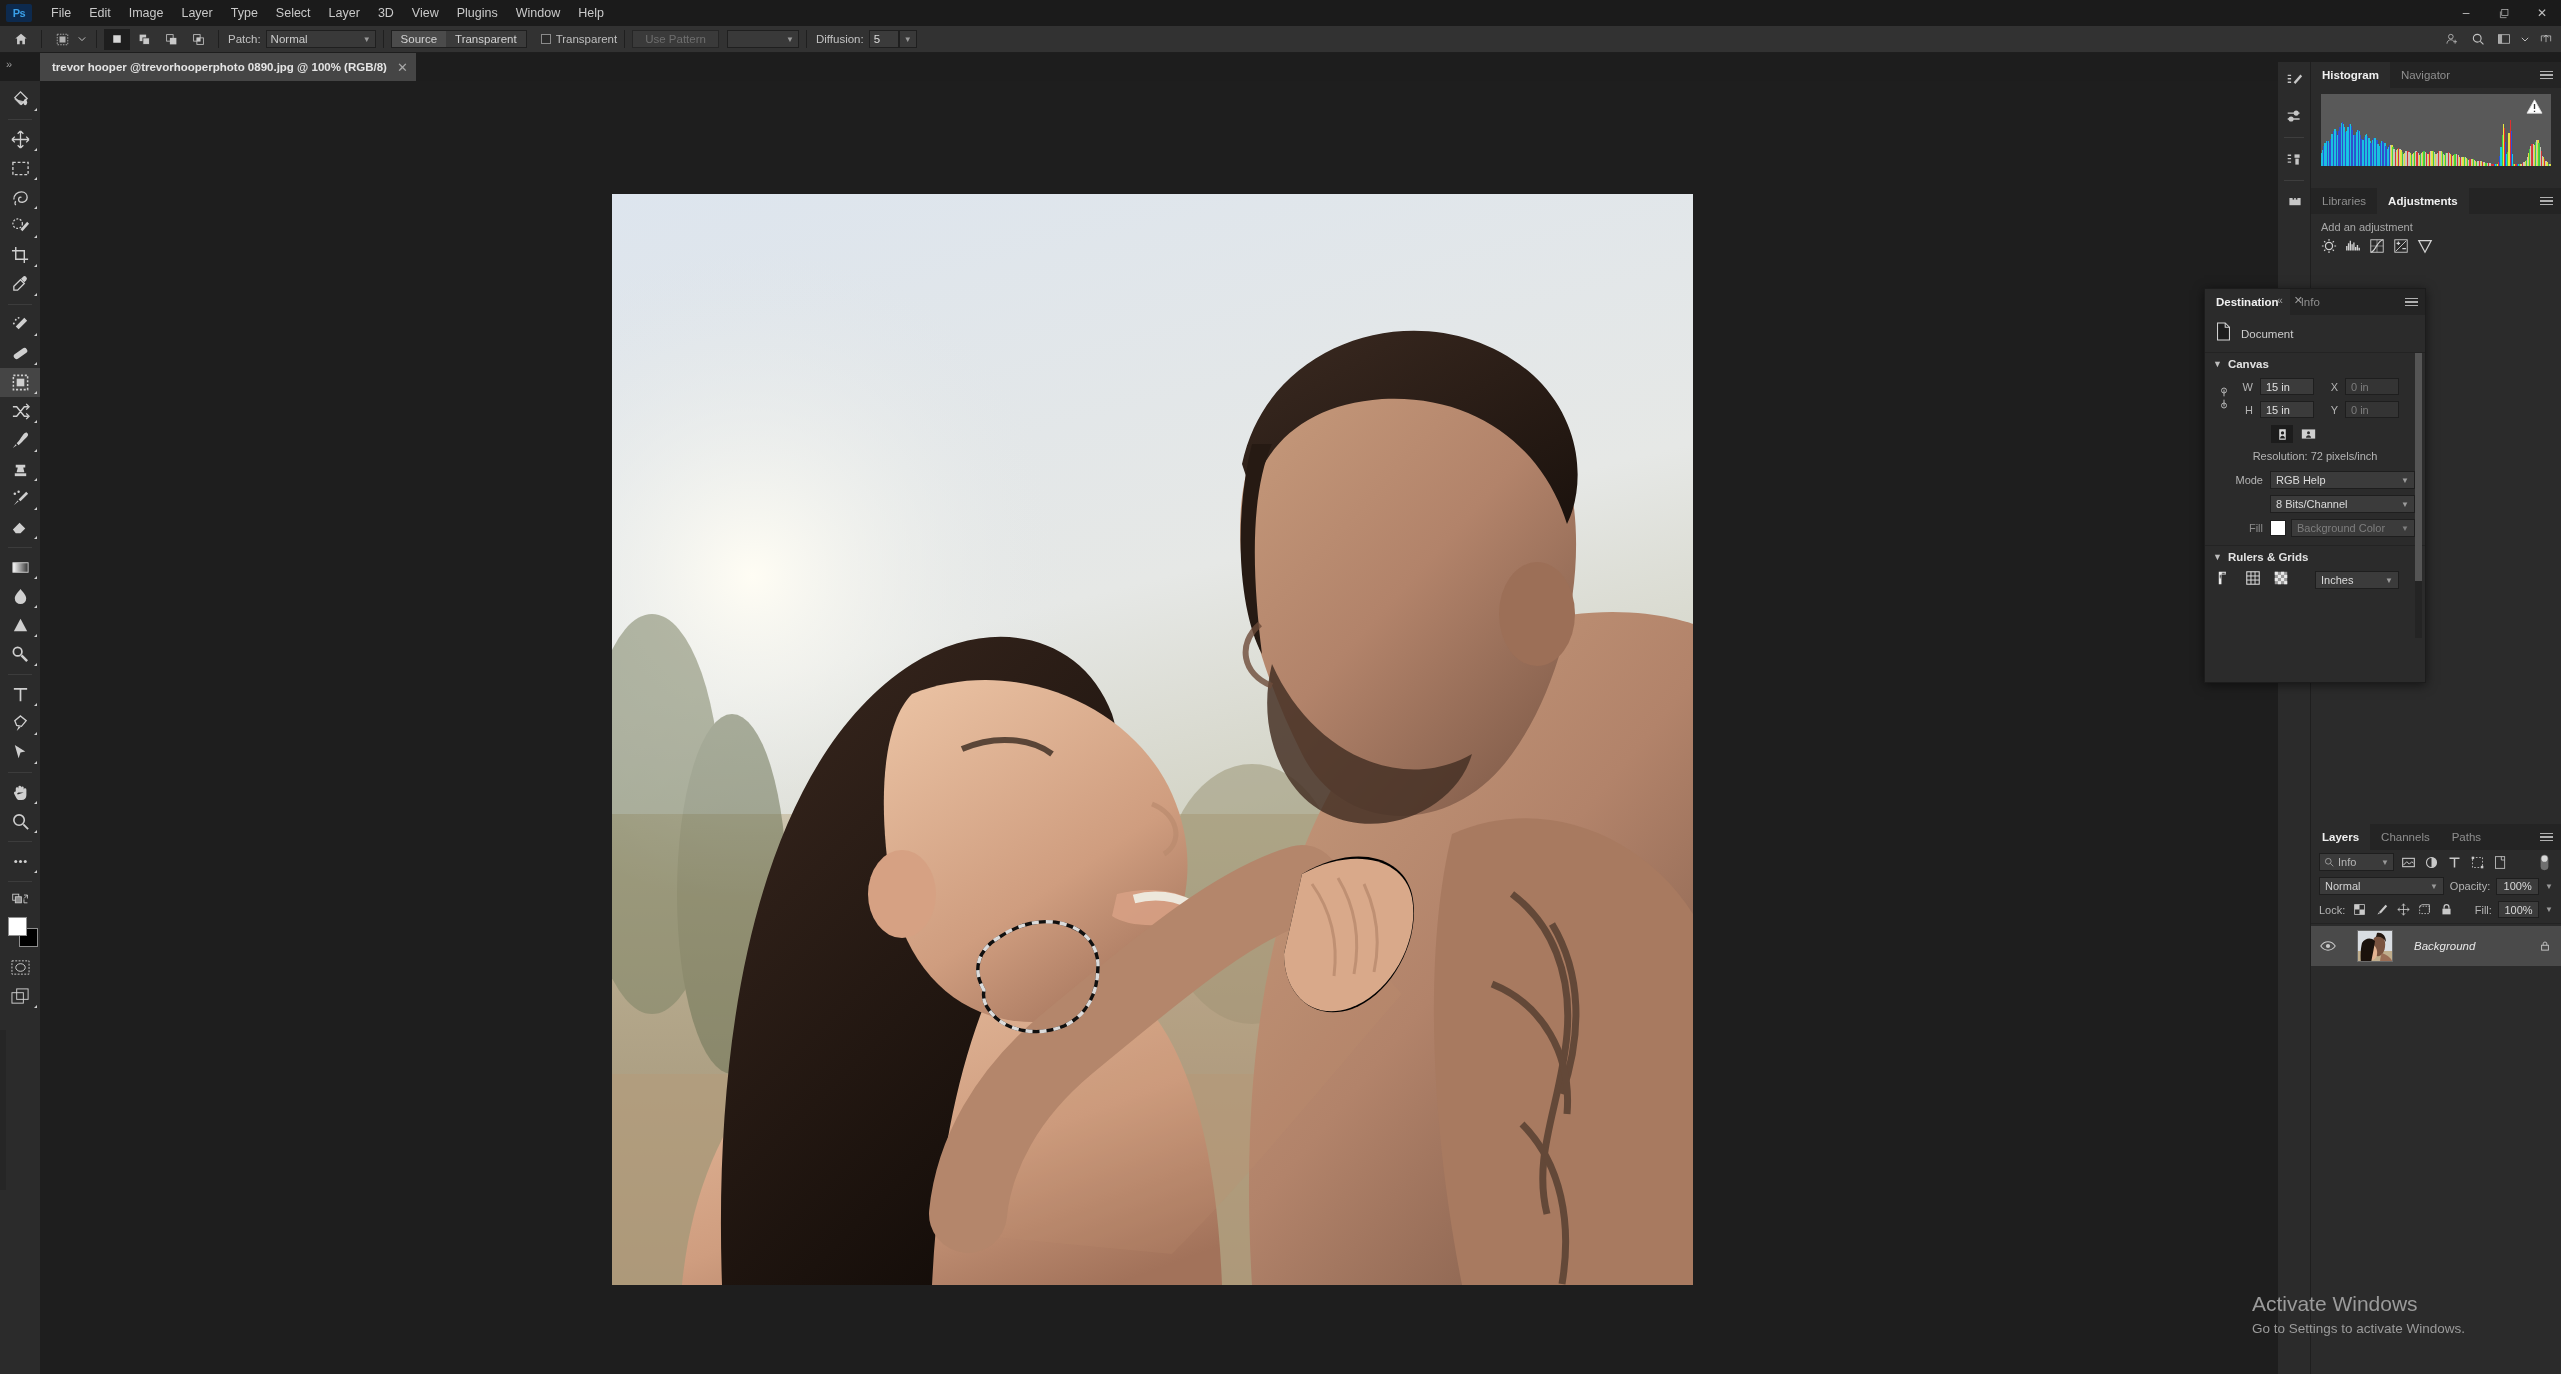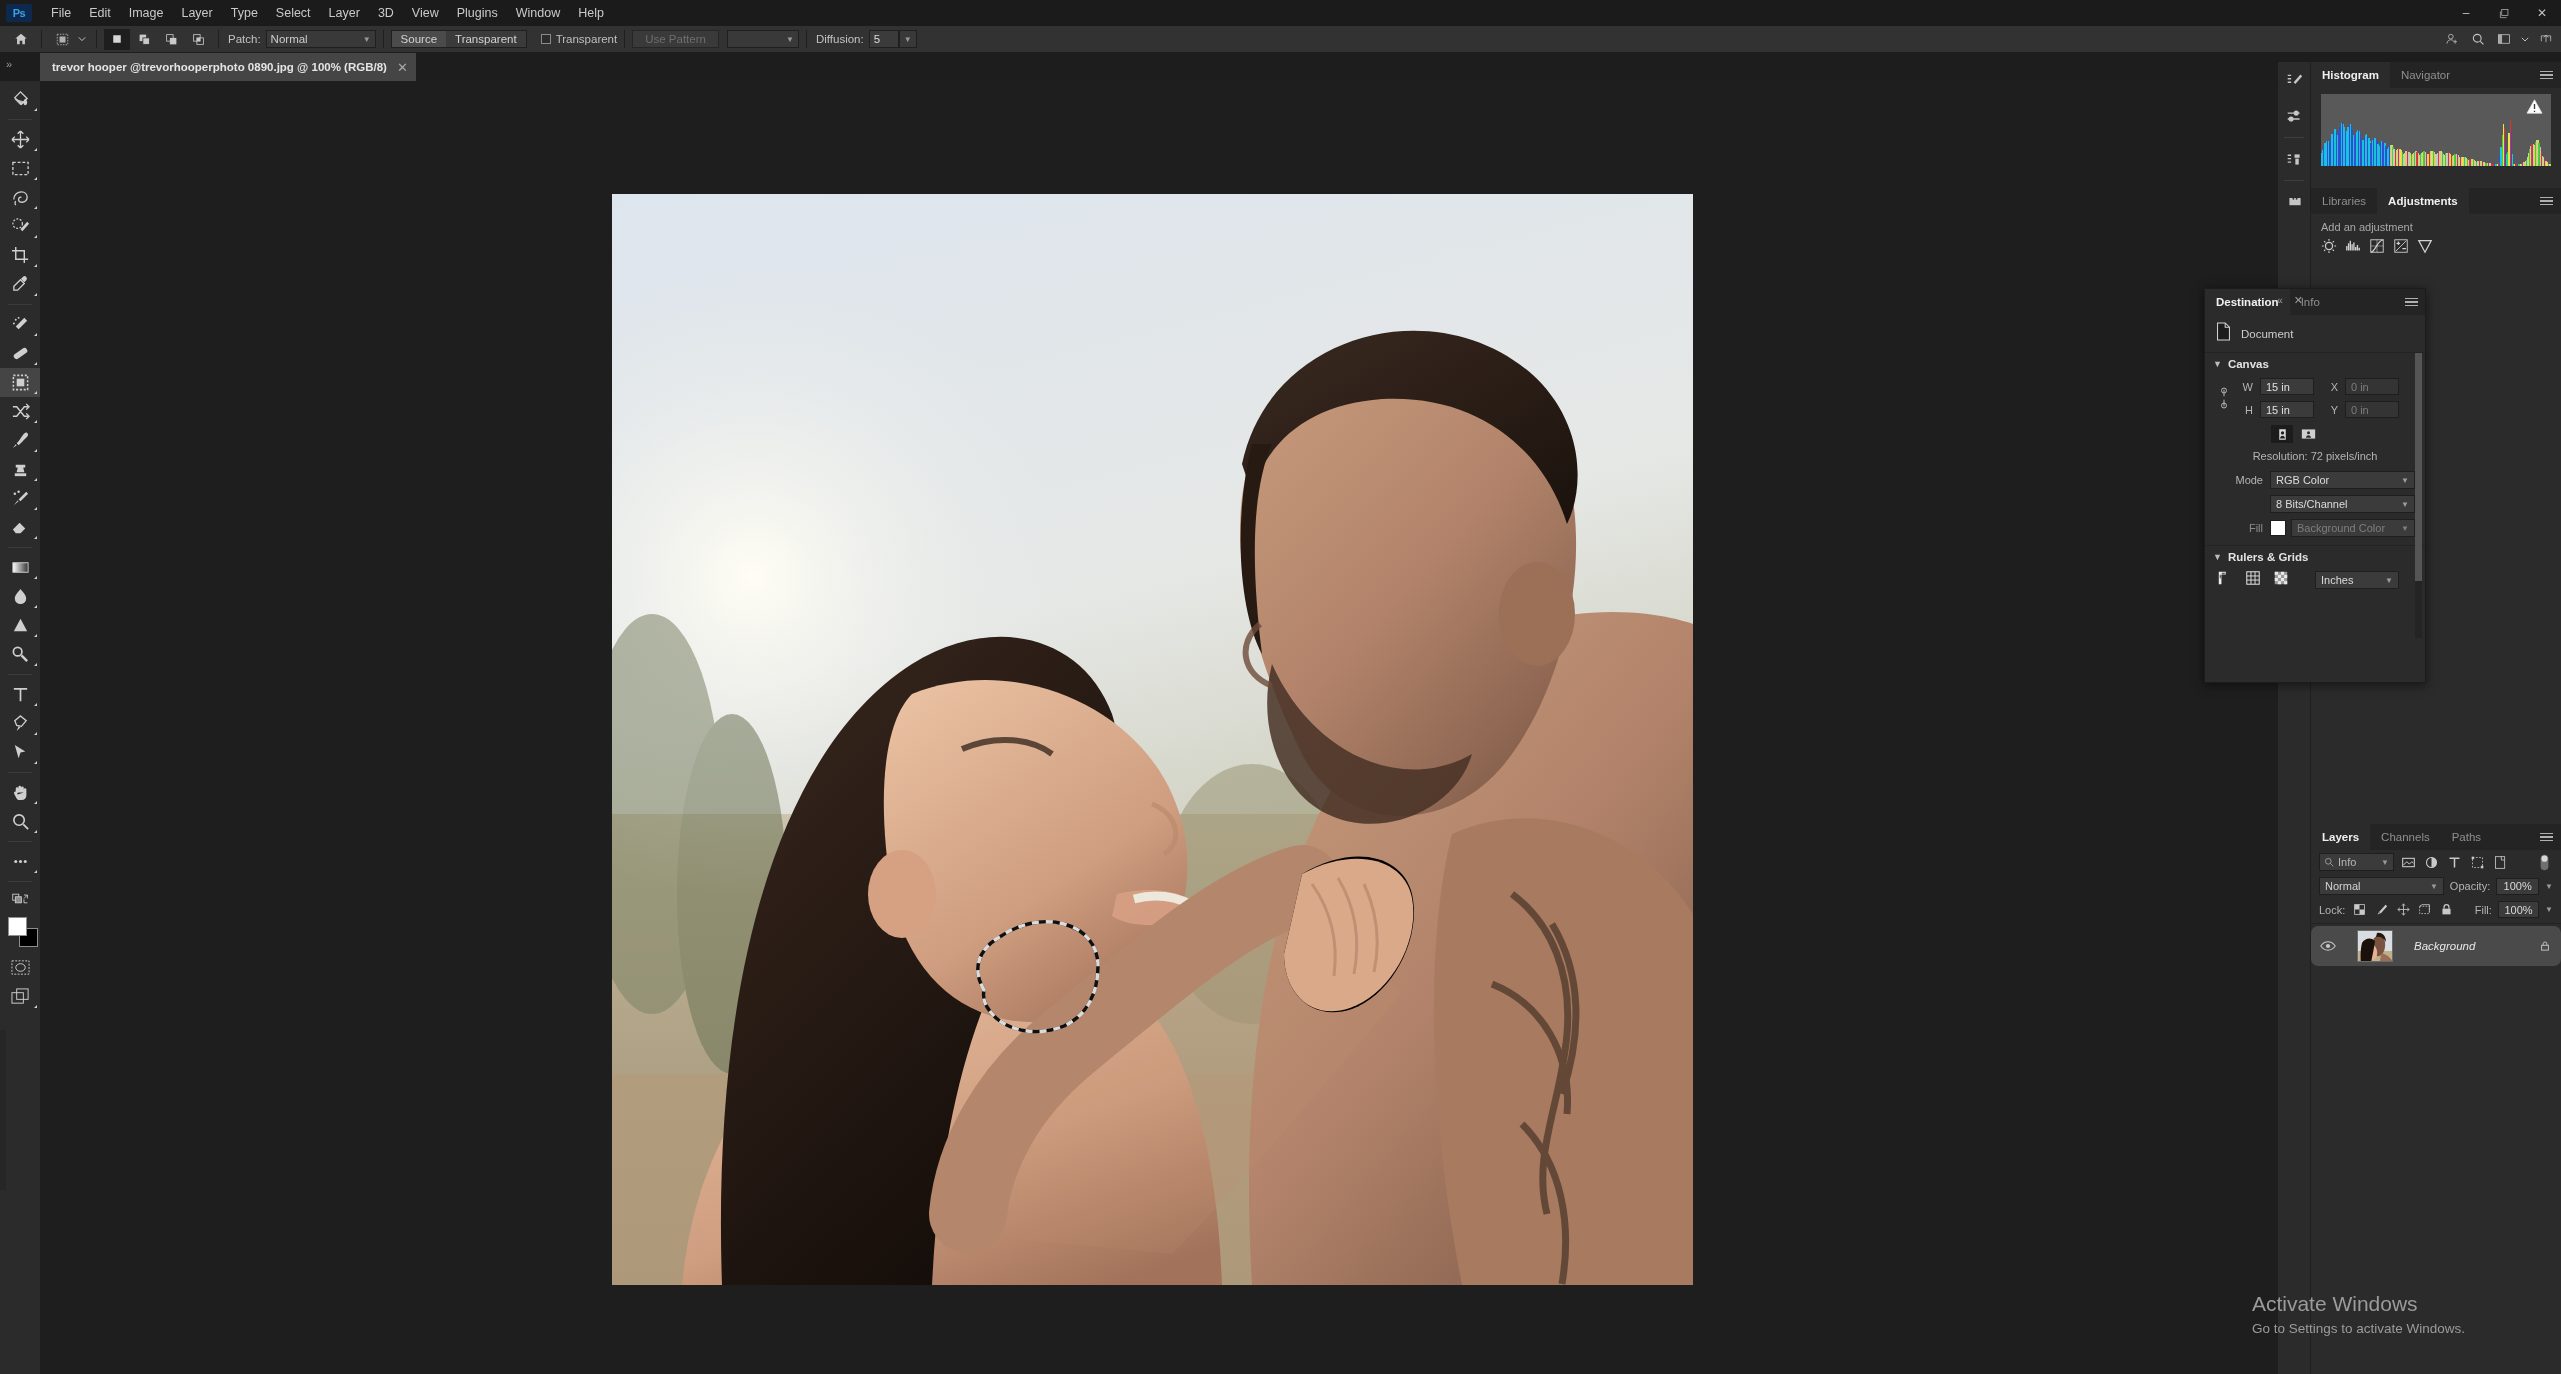--- a/index.html
+++ b/index.html
@@ -126,21 +126,21 @@
   .lfilter { height:18px; background:#3b3b3b; border:1px solid #1e1e1e; width:75px;
      font-size:11px; color:#b7b7b7; display:flex; align-items:center; padding:0 4px; gap:4px;}
   .lico { width:17px; height:17px; display:flex; align-items:center; justify-content:center;
      color:#c9c9c9;}
   .blend { height:18px; background:#3b3b3b; border:1px solid #1e1e1e; width:128px;
      font-size:11px; color:#d3d3d3; display:flex; align-items:center;
      justify-content:space-between; padding:0 5px;}
   .opval { height:17px; width:44px; background:#3b3b3b; border:1px solid #1e1e1e;
      font-size:11px; color:#d9d9d9; display:flex; align-items:center; justify-content:center;}
   .layer-item { display:flex; align-items:center; height:40px; background:#4a4a4a;
-     margin:2px 0; padding:0 8px; gap:21px;border-radius:7px;}
+     margin:2px 0; padding:0 8px; gap:21px;}
   .layer-thumb { width:36px; height:32px; border:1px solid #6a6a6a; overflow:hidden;
      position:relative; background:#9a7a63;}
   .layer-name { font-size:11.5px; color:#e8e8e8; font-style:italic; }
 
   
   #activate { position:absolute; right:96px; bottom:38px; text-align:left; }
   #activate .a1 { font-size:21px; color:#9b9b9b; }
   #activate .a2 { font-size:13.5px; color:#9b9b9b; margin-top:5px;}
 
   #leftedge { position:absolute; left:0; top:1030px; width:6px; height:160px; background:#262626;}
@@ -1128,21 +1128,21 @@
           <path d="M6 11.5c0-1.9 1.3-3.1 3-3.1s3 1.2 3 3.1z" fill="#2b2b2b"></path>
         </svg>
     </span>
   </div>
 
   <div style="text-align:center;font-size:11px;color:#b4b4b4;padding:5px 0 6px 0;">Resolution: 72 pixels/inch</div>
 
   <div class="prow">
     <span class="plabel" style="width:48px;text-align:right">Mode</span>
     <span class="pselect" style="flex:1;margin-left:7px">
-      <span>RGB Color</span>
+      <span>RGB Help</span>
       <span style="font-size:8px;color:#9b9b9b">▼</span>
     </span>
   </div>
   <div class="prow">
     <span style="width:48px"></span>
     <span class="pselect" style="flex:1;margin-left:7px">
       <span>8 Bits/Channel</span>
       <span style="font-size:8px;color:#9b9b9b">▼</span>
     </span>
   </div>

